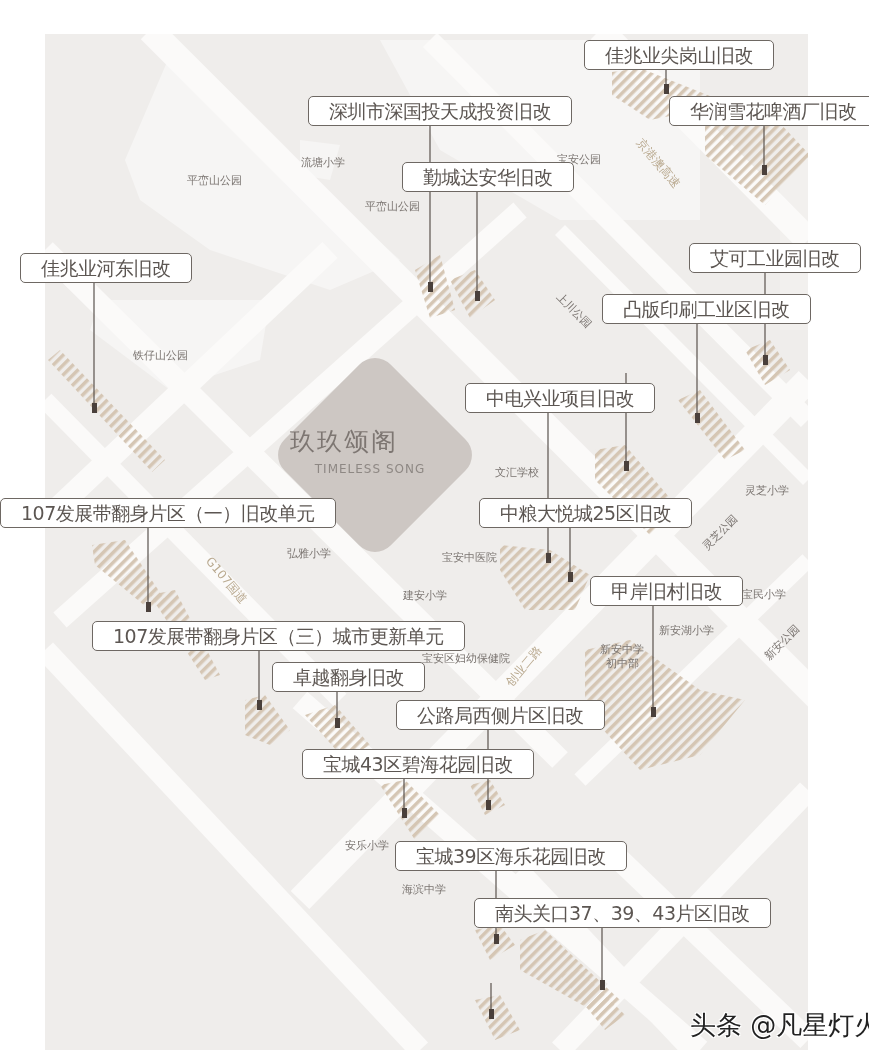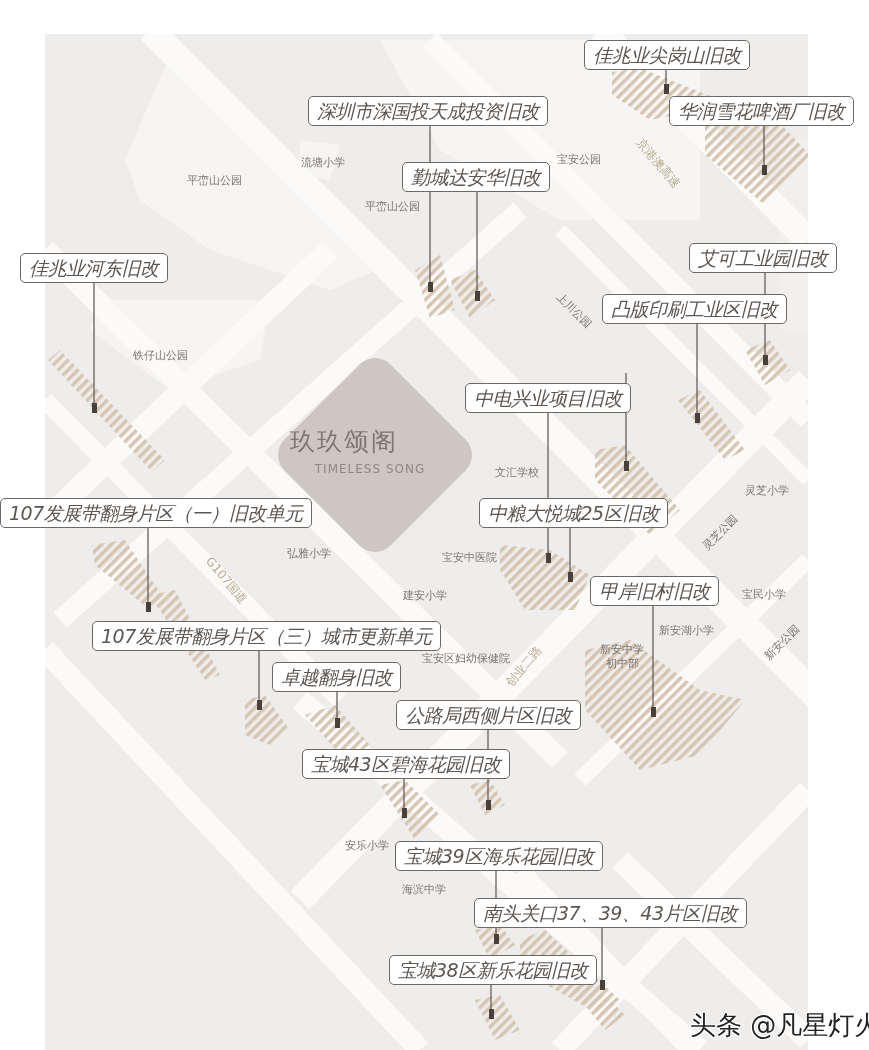--- a/index.html
+++ b/index.html
@@ -3,21 +3,21 @@
 <meta charset="utf-8">
 <style>
   html, body { margin:0; padding:0; background:#ffffff; }
   body { width:869px; height:1050px; position:relative; overflow:hidden;
          font-family:"DejaVu Sans", "Liberation Sans", sans-serif; }
   #map { position:absolute; left:45px; top:34px; width:763px; height:1016px;
          background:#efedeb; overflow:hidden; }
   #layer { position:absolute; left:0; top:0; width:869px; height:1050px; }
   .label { position:absolute; background:#ffffff; border:1px solid #6e6863;
            border-radius:5px; color:#5c5652; font-size:19px; line-height:24px;
-           padding:2px 8px; white-space:nowrap; letter-spacing:-0.5px;font-style:italic; }
+           padding:2px 20px; white-space:nowrap; letter-spacing:-0.5px; }
   .poi { position:absolute; font-size:11px; color:#7a7470; white-space:nowrap; }
   .road-name { position:absolute; font-size:12px; color:#b9a98f; white-space:nowrap; }
   .watermark { position:absolute; font-size:26px; color:#222; white-space:nowrap;
                text-shadow:1px 1px 0 #fff, -1px -1px 0 #fff, 1px -1px 0 #fff, -1px 1px 0 #fff; }
   #center-title { position:absolute; left:290px; top:425px; width:160px; text-align:left;
                   font-size:25px; color:#7d7672; letter-spacing:2px; }
   #center-sub { position:absolute; left:290px; top:462px; width:160px; text-align:center;
                 font-size:12px; color:#8e8884; letter-spacing:1px; }
 </style>
 </head>
@@ -176,16 +176,15 @@
   <div class="label" style="left:465px;top:383px">中电兴业项目旧改</div>
   <div class="label" style="left:0px;top:498px">107发展带翻身片区（一）旧改单元</div>
   <div class="label" style="left:479px;top:498px">中粮大悦城25区旧改</div>
   <div class="label" style="left:590px;top:576px">甲岸旧村旧改</div>
   <div class="label" style="left:92px;top:621px">107发展带翻身片区（三）城市更新单元</div>
   <div class="label" style="left:272px;top:662px">卓越翻身旧改</div>
   <div class="label" style="left:396px;top:700px">公路局西侧片区旧改</div>
   <div class="label" style="left:302px;top:749px">宝城43区碧海花园旧改</div>
   <div class="label" style="left:395px;top:841px">宝城39区海乐花园旧改</div>
   <div class="label" style="left:474px;top:898px">南头关口37、39、43片区旧改</div>
-  <div class="label" style="left:389px;top:955px">宝城38区新乐花园旧改</div>
 
   <span class="watermark" style="left:690px;top:1008px">头条 @凡星灯火</span>
 </div>
 
 </body></html>

